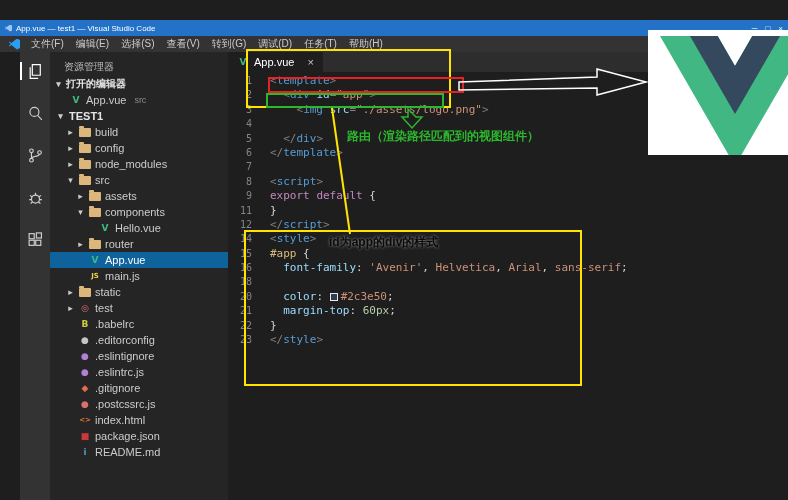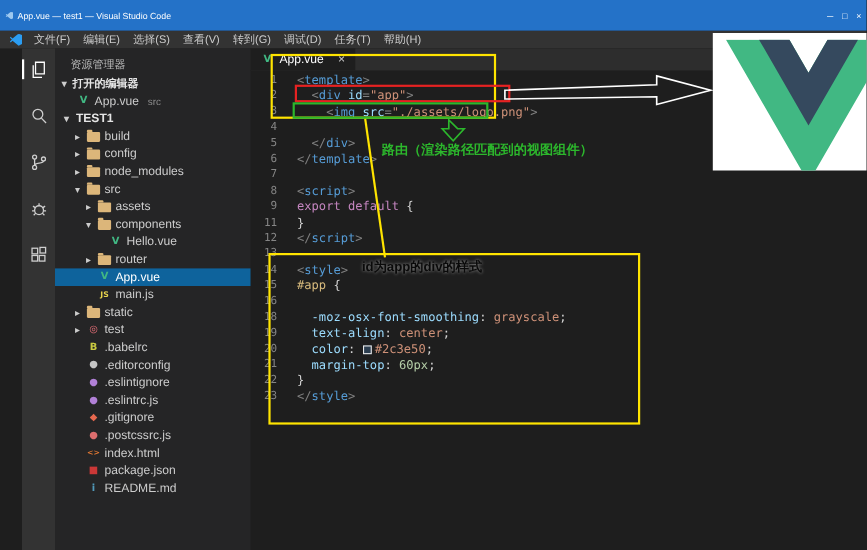--- a/index.html
+++ b/index.html
@@ -1,22 +1,22 @@
 <!DOCTYPE html>
 <html><head>
 <meta charset="utf-8">
 <style>
   * { margin:0; padding:0; box-sizing:border-box; }
   html,body { background:#1e1e1e; }
   .window { width:788px; height:500px; position:relative; overflow:hidden; background:#1e1e1e;
             font-family:"Liberation Sans", sans-serif; color:#cccccc; }
 
   
-  .titlebar { height:28px; background:#2472c8; display:flex; align-items:center;
-              justify-content:space-between; padding:0 5px; color:#ffffff; font-size:8px; }
+  .titlebar { height:16px; background:#2472c8; display:flex; align-items:center;
+              justify-content:space-between; padding:0 5px; color:#ffffff; font-size:8px;margin-top:20px; }
   .titlebar-left { display:flex; align-items:center; gap:4px; }
   .tb-logo { width:7px; height:7px; background:#9cc8f0; display:inline-block;
              clip-path:polygon(72% 0,100% 13%,100% 87%,72% 100%,22% 60%,6% 73%,0 66%,16% 50%,0 34%,6% 27%,22% 40%); }
   .win-controls { display:flex; gap:8px; font-size:8px; }
   .win-controls span { cursor:pointer; }
 
   
   .menubar { height:16px; background:#333333; display:flex; align-items:center; padding-left:4px;
              font-size:10px; color:#cccccc; }
   .mb-logo { width:11px; height:11px; margin:0 5px; background:#2b9df2; display:inline-block;
@@ -325,41 +325,33 @@
           </div>
           <div class="code-line">
             <span class="gutter">11</span>
             <span class="linetext"><span class="txt">}</span></span>
           </div>
           <div class="code-line">
             <span class="gutter">12</span>
             <span class="linetext"><span class="pt">&lt;/</span><span class="tag">script</span><span class="pt">&gt;</span></span>
           </div>
           <div class="code-line">
-            <span class="gutter">13</span>
-            <span class="linetext"></span>
-          </div>
-          <div class="code-line">
             <span class="gutter">14</span>
             <span class="linetext"><span class="pt">&lt;</span><span class="tag">style</span><span class="pt">&gt;</span></span>
           </div>
           <div class="code-line">
             <span class="gutter">15</span>
             <span class="linetext"><span class="sel">#app</span><span class="txt"> {</span></span>
           </div>
           <div class="code-line">
             <span class="gutter">16</span>
+            <span class="linetext"><span class="txt">  </span><span class="prop">font-family</span><span class="txt">: </span><span class="str">'Avenir'</span><span class="txt">, </span><span class="val">Helvetica</span><span class="txt">, </span><span class="val">Arial</span><span class="txt">, </span><span class="val">sans-serif</span><span class="txt">;</span></span>
           </div>
           <div class="code-line">
             <span class="gutter">18</span>
-            <span class="linetext"><span class="txt">  </span><span class="prop">-moz-osx-font-smoothing</span><span class="txt">: </span><span class="val">grayscale</span><span class="txt">;</span></span>
-          </div>
-          <div class="code-line">
-            <span class="gutter">19</span>
-            <span class="linetext"><span class="txt">  </span><span class="prop">text-align</span><span class="txt">: </span><span class="val">center</span><span class="txt">;</span></span>
           </div>
           <div class="code-line">
             <span class="gutter">20</span>
             <span class="linetext"><span class="txt">  </span><span class="prop">color</span><span class="txt">: </span><span class="swatch" style="background: rgb(44, 62, 80);"></span><span class="val">#2c3e50</span><span class="txt">;</span></span>
           </div>
           <div class="code-line">
             <span class="gutter">21</span>
             <span class="linetext"><span class="txt">  </span><span class="prop">margin-top</span><span class="txt">: </span><span class="num">60px</span><span class="txt">;</span></span>
           </div>
           <div class="code-line">

